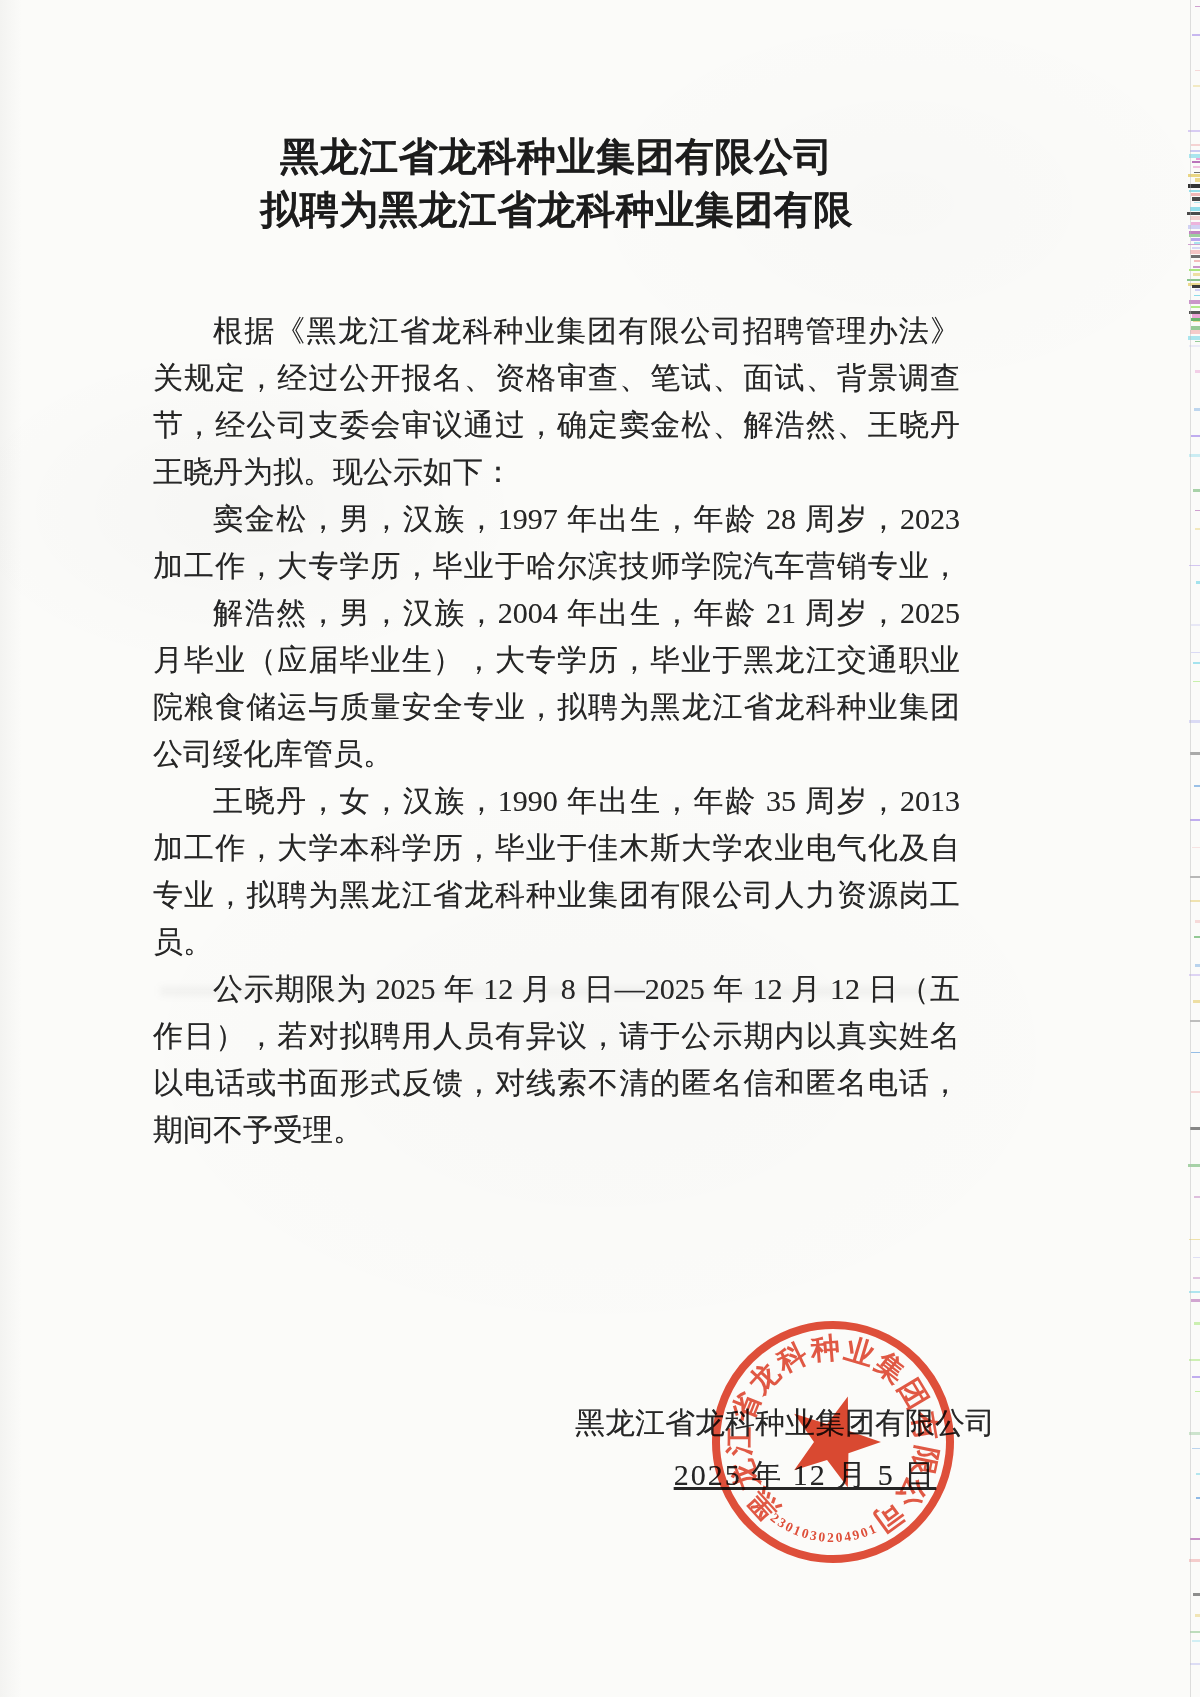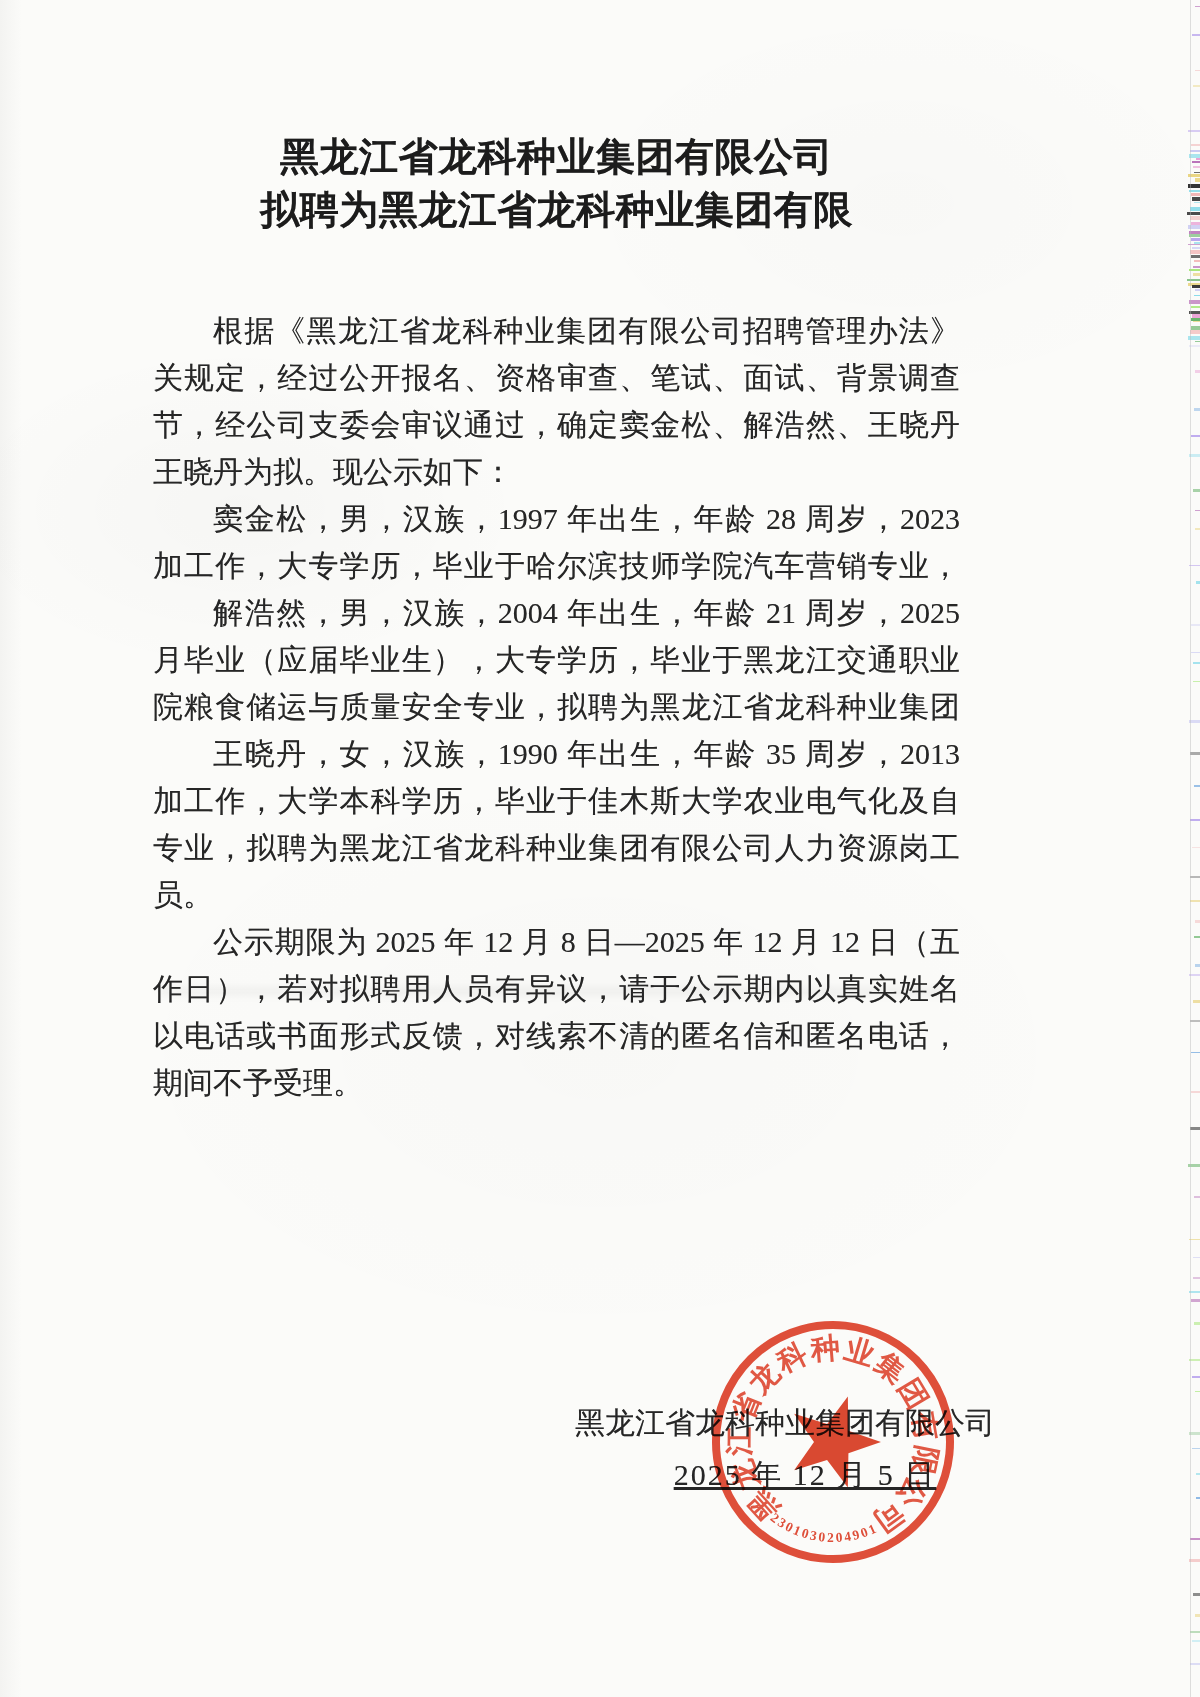--- a/index.html
+++ b/index.html
@@ -79,20 +79,21 @@
         <div class="line endp">王晓丹为拟。现公示如下：</div>
       </div>
       <div class="para">
         <div class="line ind">窦金松，男，汉族，1997 年出生，年龄 28 周岁，2023 年参</div>
         <div class="line">加工作，大专学历，毕业于哈尔滨技师学院汽车营销专业，拟聘</div>
       </div>
       <div class="para">
         <div class="line ind">解浩然，男，汉族，2004 年出生，年龄 21 周岁，2025 年 7</div>
         <div class="line">月毕业（应届毕业生），大专学历，毕业于黑龙江交通职业技术学</div>
         <div class="line">院粮食储运与质量安全专业，拟聘为黑龙江省龙科种业集团有限</div>
+        <div class="line endp">公司绥化库管员。</div>
       </div>
       <div class="para">
         <div class="line ind">王晓丹，女，汉族，1990 年出生，年龄 35 周岁，2013 年参</div>
         <div class="line">加工作，大学本科学历，毕业于佳木斯大学农业电气化及自动化</div>
         <div class="line">专业，拟聘为黑龙江省龙科种业集团有限公司人力资源岗工作人</div>
         <div class="line endp">员。</div>
       </div>
       <div class="para">
         <div class="line ind">公示期限为 2025 年 12 月 8 日—2025 年 12 月 12 日（五个工</div>
         <div class="line">作日），若对拟聘用人员有异议，请于公示期内以真实姓名向公司</div>

